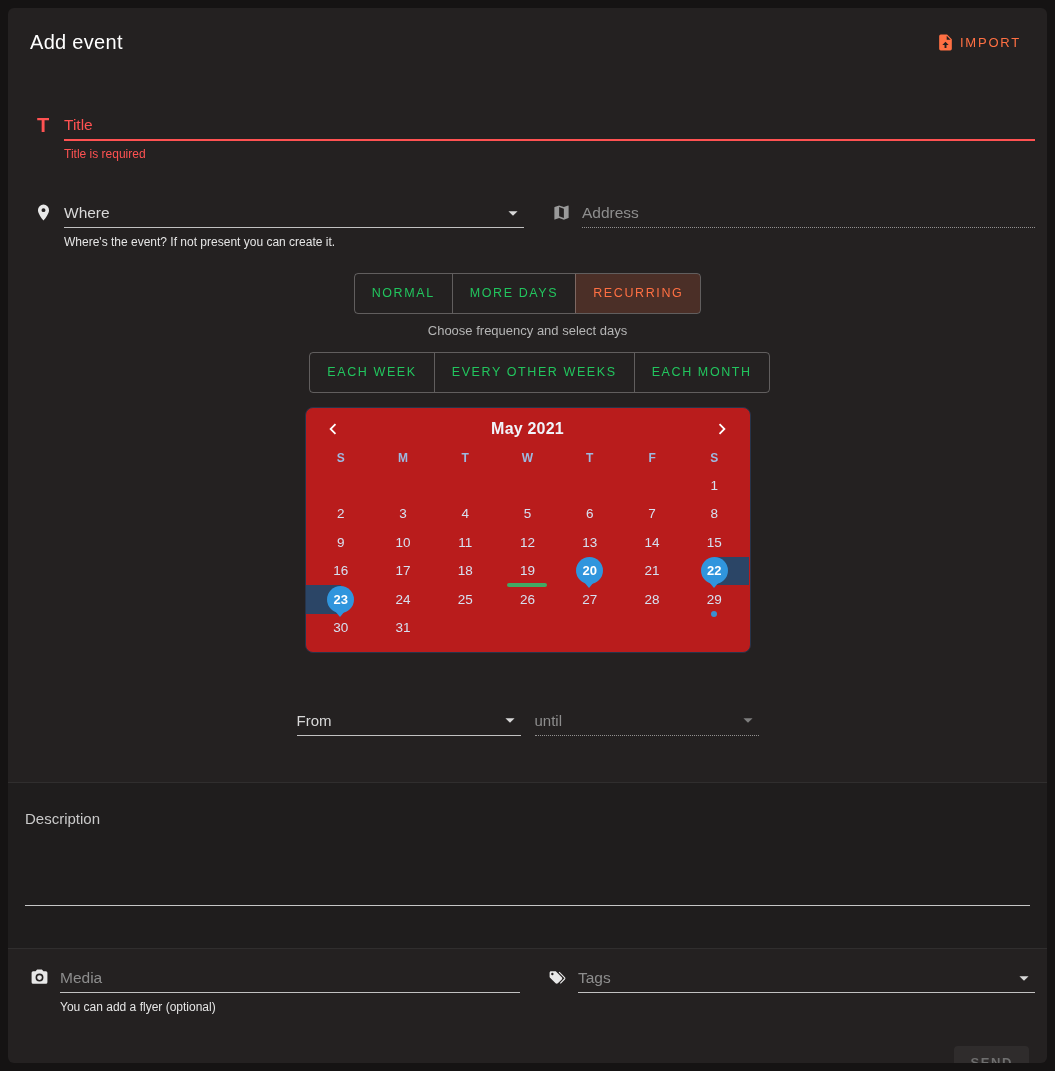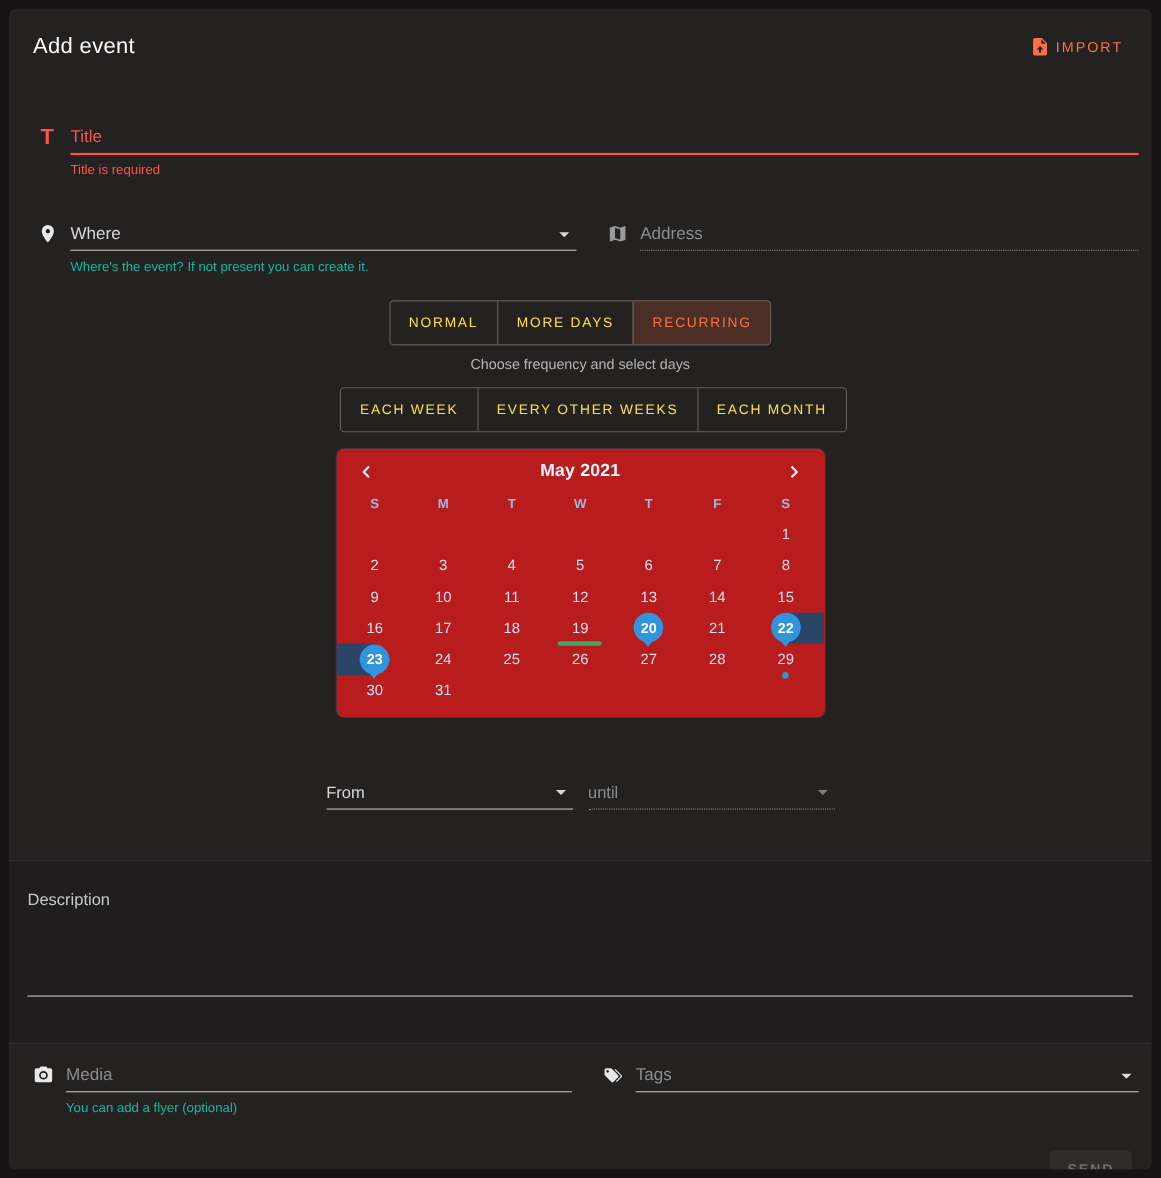--- a/index.html
+++ b/index.html
@@ -16,21 +16,21 @@
   .import-btn svg{width:19px;height:19px;fill:#ff7043;}
   
   .field{display:flex;align-items:flex-start;gap:8px;}
   .field-icon{width:26px;display:flex;justify-content:center;padding-top:1px;flex:none;}
   .field-icon svg{width:19px;height:19px;}
   .field-body{flex:1;min-width:0;}
   .input-line{display:flex;justify-content:space-between;align-items:center;height:22px;
     font-size:15.5px;}
   .underline{height:1px;background:rgba(255,255,255,.72);margin-top:3px;}
   .underline.dotted{height:0;background:none;border-bottom:1px dotted rgba(255,255,255,.5);}
-  .helper{font-size:12px;color:#14b8a6;margin-top:7px;}
+  .helper{font-size:12px;color:#e5e5e5;margin-top:7px;}
   .arrow svg{width:22px;height:22px;display:block;}
   
   .title-row{margin-top:60px;padding:0 12px 0 22px;}
   .t-icon{color:#ff5252;font-weight:bold;font-size:20px;line-height:20px;}
   .red-text{color:#ff5252;}
   .underline.red{height:2px;background:#ff5252;}
   .error-text{font-size:12px;color:#ff5252;margin-top:6px;}
   
   .two-col{display:flex;gap:24px;padding:0 12px 0 22px;}
   .col-left{flex:0 0 494px;}
@@ -39,21 +39,21 @@
   .where-label{color:#d8d8d8;}
   .muted-label{color:#8d8d8d;}
   .white-icon{fill:#e8e8e8;}
   .gray-icon{fill:#9a9a9a;}
   .lt-arrow{fill:#d8d8d8;}
   .gray-arrow{fill:#7e7e7e;}
   
   .btn-group{display:flex;justify-content:center;margin-top:24px;}
   .btn-group-inner{display:flex;border:1px solid rgba(255,255,255,.28);border-radius:4px;
     overflow:hidden;}
-  .toggle-btn{padding:12px 17px;font-size:12.5px;letter-spacing:1.6px;color:#fde047;
+  .toggle-btn{padding:12px 17px;font-size:12.5px;letter-spacing:1.6px;color:#22c55e;
     background:transparent;border:none;border-left:1px solid rgba(255,255,255,.28);
     font-family:inherit;cursor:pointer;line-height:15px;}
   .toggle-btn:first-child{border-left:none;}
   .toggle-btn.active{color:#ff7043;background:rgba(255,112,67,.18);}
   .caption{text-align:center;margin-top:9px;font-size:13px;color:#b5b5b5;}
   .btn-group.second{margin-top:14px;margin-left:24px;}
   
   .calendar{width:446px;margin:14px auto 0;background:#b91c1c;border:1px solid #27344a;
     border-radius:8px;padding:8px 4px 10px;color:#d6e0f0;}
   .cal-header{display:flex;align-items:center;justify-content:space-between;

